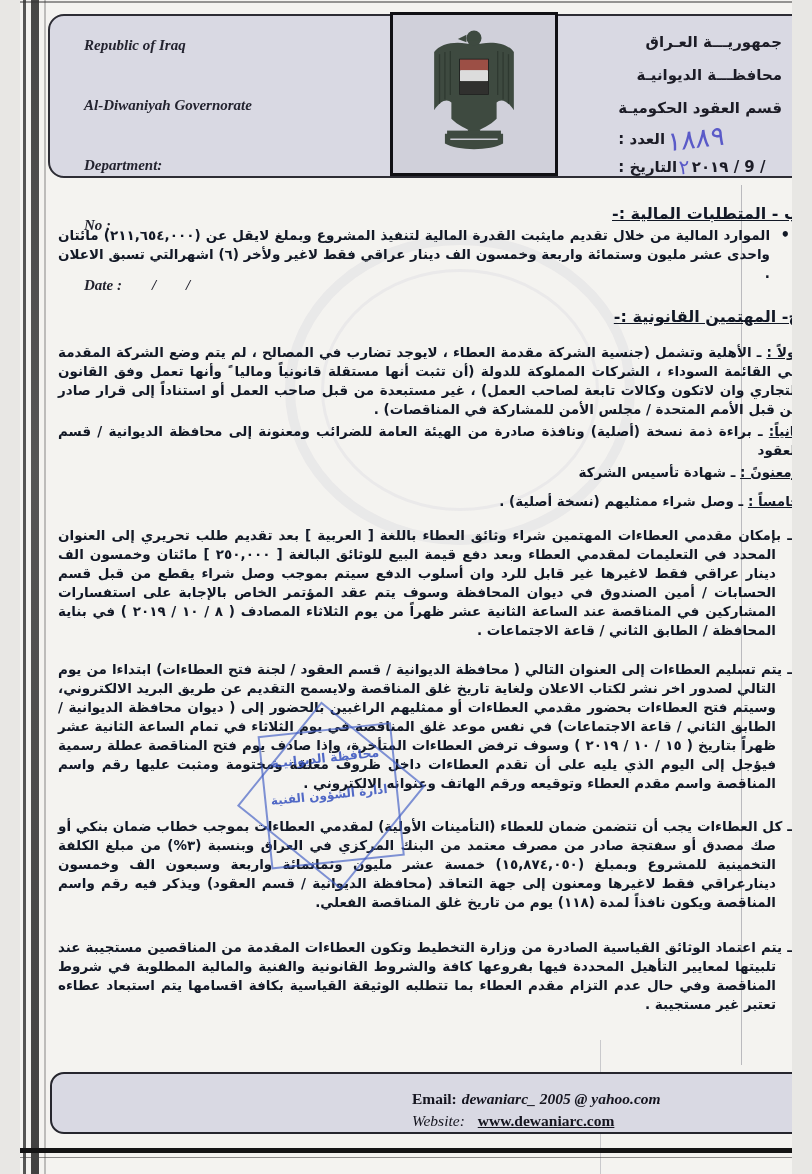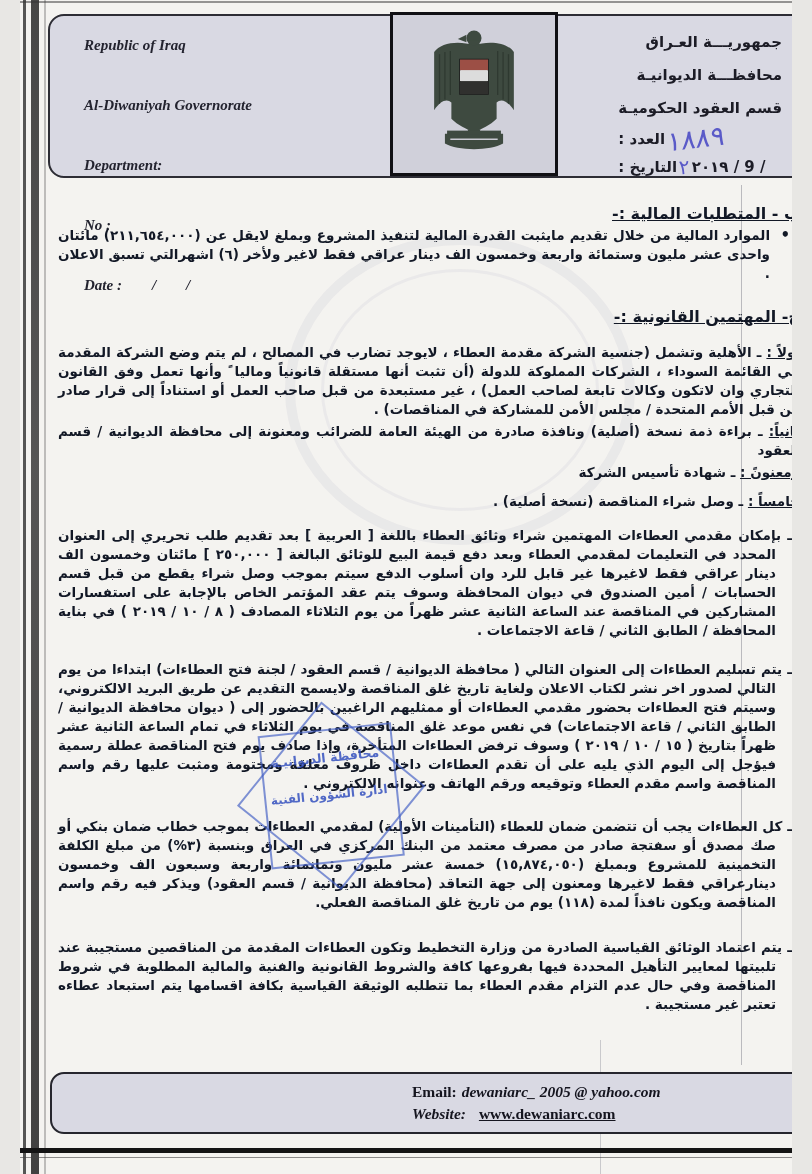--- a/index.html
+++ b/index.html
@@ -66,23 +66,23 @@
     border:2.5px solid rgba(62,90,195,.65);}
   .stamp .sq.rot{transform:rotate(45deg);}
   .stamp .st1,.stamp .st2{position:absolute;width:100%;text-align:center;direction:rtl;
     color:rgba(52,80,190,.85);font-weight:bold;}
   .stamp .st1{top:52px;font-size:12.5px;}
   .stamp .st2{top:90px;font-size:12px;}
 
   
   .ftr{position:absolute;left:30px;top:1072px;width:756px;height:58px;
     border:2px solid #26262e;border-radius:14px;background:#d9d9e3;}
-  .ftr-inner{position:absolute;left:360px;top:7px;font-size:15.5px;line-height:22px;color:#15151f;}
+  .ftr-inner{position:absolute;left:360px;top:14px;font-size:15.5px;line-height:22px;color:#15151f;}
   .lab-roman{font-weight:bold;font-family:"Liberation Serif",serif;}
-  .lab-ital{font-weight:bold;font-style:italic;font-family:"Liberation Serif",serif;}
+  .lab-ital{font-weight:normal;font-style:italic;font-family:"Liberation Serif",serif;}
   .val-ital{font-weight:bold;font-style:italic;font-family:"Liberation Serif",serif;}
   .val-under{font-weight:bold;text-decoration:underline;font-family:"Liberation Serif",serif;margin-left:8px;}
 </style>
 </head>
 <body>
 
 <div class="page">
 
   <div class="bind-edge"></div>
   <div class="bind-band"></div>
@@ -150,21 +150,21 @@
 
   <div class="bodytxt">
     <p class="heading">ب - المتطلبات المالية :-</p>
     <p class="bullet">الموارد المالية من خلال تقديم مايثبت القدرة المالية لتنفيذ المشروع وبملغ لايقل عن (٢١١,٦٥٤,٠٠٠) مائتان واحدى عشر مليون وستمائة واربعة وخمسون الف دينار عراقي فقط لاغير ولأخر (٦) اشهرالتي تسبق الاعلان .</p>
 
     <p class="heading sec-c">ج- المهتمين القانونية :-</p>
 
     <p class="clause first"><span class="clabel">أولاً :</span> <span>ـ الأهلية وتشمل (جنسية الشركة مقدمة العطاء ، لايوجد تضارب في المصالح ، لم يتم وضع الشركة المقدمة في القائمة السوداء ، الشركات المملوكة للدولة (أن تثبت أنها مستقلة قانونياً وماليا ً وأنها تعمل وفق القانون التجاري وان لاتكون وكالات تابعة لصاحب العمل) ، غير مستبعدة من قبل صاحب العمل أو استناداً إلى قرار صادر من قبل الأمم المتحدة / مجلس الأمن للمشاركة في المناقصات) .</span></p>
     <p class="clause"><span class="clabel">ثانياً:</span> <span>ـ براءة ذمة نسخة (أصلية) ونافذة صادرة من الهيئة العامة للضرائب ومعنونة إلى محافظة الديوانية / قسم العقود</span></p>
     <p class="clause"><span class="clabel">ومعنونً :</span> <span>ـ شهادة تأسيس الشركة</span></p>
-    <p class="clause fifth"><span class="clabel">خامساً :</span> <span>ـ  وصل شراء المناقصة (نسخة أصلية) .</span></p>
+    <p class="clause fifth"><span class="clabel">خامساً :</span> <span>ـ  وصل شراء ممثليهم (نسخة أصلية) .</span></p>
 
     <p class="numitem ni5"><span>٥ـ</span> <span>بإمكان مقدمي العطاءات المهتمين شراء وثائق العطاء باللغة [ العربية ] بعد تقديم طلب تحريري إلى العنوان المحدد في التعليمات لمقدمي العطاء وبعد دفع قيمة البيع للوثائق البالغة [ ٢٥٠,٠٠٠ ] مائتان وخمسون الف دينار عراقي فقط لاغيرها غير قابل للرد وان أسلوب الدفع سيتم بموجب وصل شراء يقطع من قبل قسم الحسابات / أمين الصندوق في ديوان المحافظة وسوف يتم عقد المؤتمر الخاص بالإجابة على استفسارات المشاركين في المناقصة عند الساعة الثانية عشر ظهراً من يوم الثلاثاء المصادف ( ٨ / ١٠ / ٢٠١٩ ) في بناية المحافظة / الطابق الثاني / قاعة الاجتماعات .</span></p>
     <p class="numitem ni6"><span>٦ـ</span> <span>يتم تسليم العطاءات إلى العنوان التالي ( محافظة الديوانية / قسم العقود / لجنة فتح العطاءات) ابتداءا من يوم التالي لصدور اخر نشر لكتاب الاعلان ولغاية تاريخ غلق المناقصة ولايسمح التقديم عن طريق البريد الالكتروني، وسيتم فتح العطاءات بحضور مقدمي العطاءات أو ممثليهم الراغبين بالحضور إلى ( ديوان محافظة الديوانية / الطابق الثاني / قاعة الاجتماعات) في نفس موعد غلق المناقصة في يوم الثلاثاء في تمام الساعة الثانية عشر ظهراً بتاريخ ( ١٥ / ١٠ / ٢٠١٩ ) وسوف ترفض العطاءات المتأخرة، وإذا صادف يوم فتح المناقصة عطلة رسمية فيؤجل إلى اليوم الذي يليه على أن تقدم العطاءات داخل ظروف مغلقة ومختومة ومثبت عليها رقم واسم المناقصة واسم مقدم العطاء وتوقيعه ورقم الهاتف وعنوانه الالكتروني .</span></p>
     <p class="numitem ni7"><span>٧ـ</span> <span>كل العطاءات يجب أن تتضمن ضمان للعطاء (التأمينات الأولية) لمقدمي العطاءات بموجب خطاب ضمان بنكي أو صك مصدق أو سفتجة صادر من مصرف معتمد من البنك المركزي  في العراق وبنسبة (٣%) من مبلغ الكلفة التخمينية للمشروع وبمبلغ (١٥,٨٧٤,٠٥٠) خمسة عشر مليون وثمانمائة واربعة وسبعون الف وخمسون  دينارعراقي فقط لاغيرها ومعنون إلى جهة التعاقد (محافظة الديوانية / قسم العقود) ويذكر فيه رقم واسم المناقصة ويكون نافذاً لمدة (١١٨) يوم من تاريخ غلق المناقصة الفعلي.</span></p>
     <p class="numitem ni8"><span>٨ـ</span> <span>يتم اعتماد الوثائق القياسية الصادرة من وزارة التخطيط وتكون العطاءات المقدمة من المناقصين مستجيبة عند تلبيتها لمعايير التأهيل المحددة فيها بفروعها كافة والشروط القانونية والفنية والمالية المطلوبة في شروط المناقصة وفي حال عدم التزام مقدم العطاء بما تتطلبه الوثيقة القياسية بكافة اقسامها يتم استبعاد عطاءه تعتبر غير مستجيبة .</span></p>
   </div>
 
   <div class="stamp">
     <div class="sq"></div>
     <div class="sq rot"></div>

